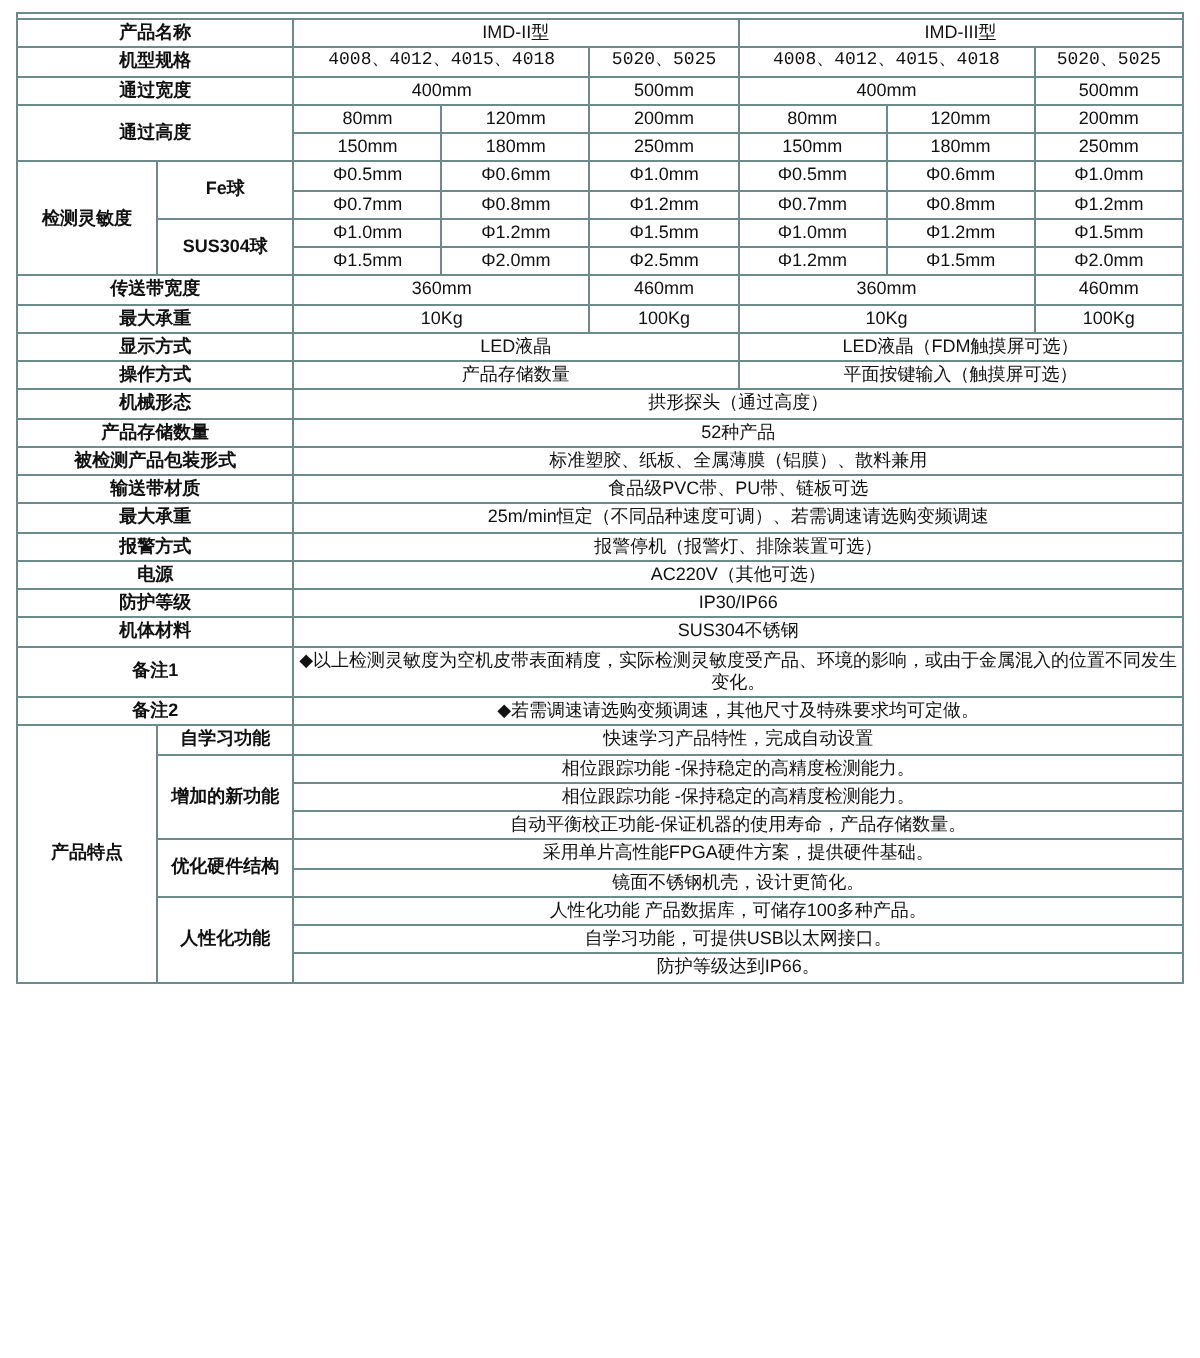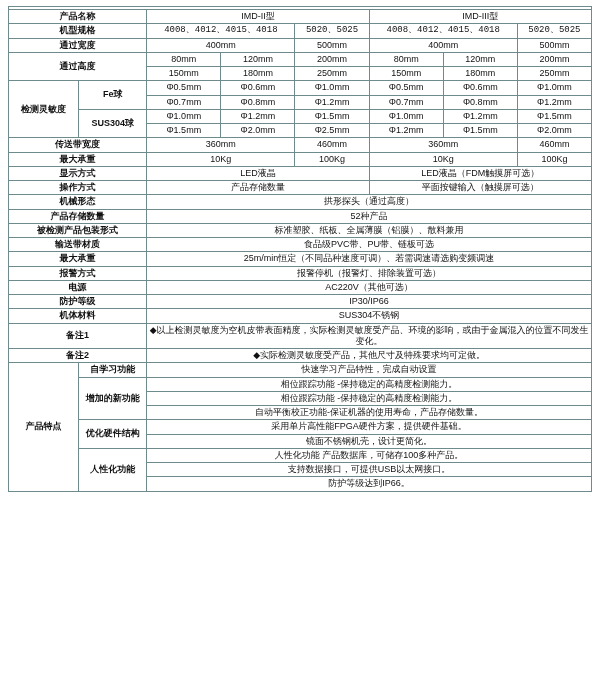--- a/index.html
+++ b/index.html
@@ -199,21 +199,21 @@
     <td class="tint" colspan="6">SUS304不锈钢</td>
   </tr>
 
   <tr>
     <td class="lbl" colspan="2">备注1</td>
     <td class="left" colspan="6">◆以上检测灵敏度为空机皮带表面精度，实际检测灵敏度受产品、环境的影响，或由于金属混入的位置不同发生变化。</td>
   </tr>
 
   <tr>
     <td class="lbl" colspan="2">备注2</td>
-    <td class="left" colspan="6">◆实际检测灵敏度受产品，其他尺寸及特殊要求均可定做。</td>
+    <td class="left" colspan="6">◆若需调速请选购变频调速，其他尺寸及特殊要求均可定做。</td>
   </tr>
 
   <tr>
     <td class="lbl" rowspan="9">产品特点</td>
     <td class="lbl">自学习功能</td>
     <td class="left" colspan="6">快速学习产品特性，完成自动设置</td>
   </tr>
 
   <tr>
     <td class="lbl" rowspan="3">增加的新功能</td>
@@ -232,21 +232,21 @@
   </tr>
   <tr>
     <td class="left" colspan="6">镜面不锈钢机壳，设计更简化。</td>
   </tr>
 
   <tr>
     <td class="lbl" rowspan="3">人性化功能</td>
     <td class="left" colspan="6">人性化功能 产品数据库，可储存100多种产品。</td>
   </tr>
   <tr>
-    <td class="left" colspan="6">支持数据接口，可提供USB以太网接口。</td>
+    <td class="left" colspan="6">自学习功能，可提供USB以太网接口。</td>
   </tr>
   <tr>
     <td class="left" colspan="6">防护等级达到IP66。</td>
   </tr>
 
 </tbody>
     </table>
 </div>
 
 </body></html>

